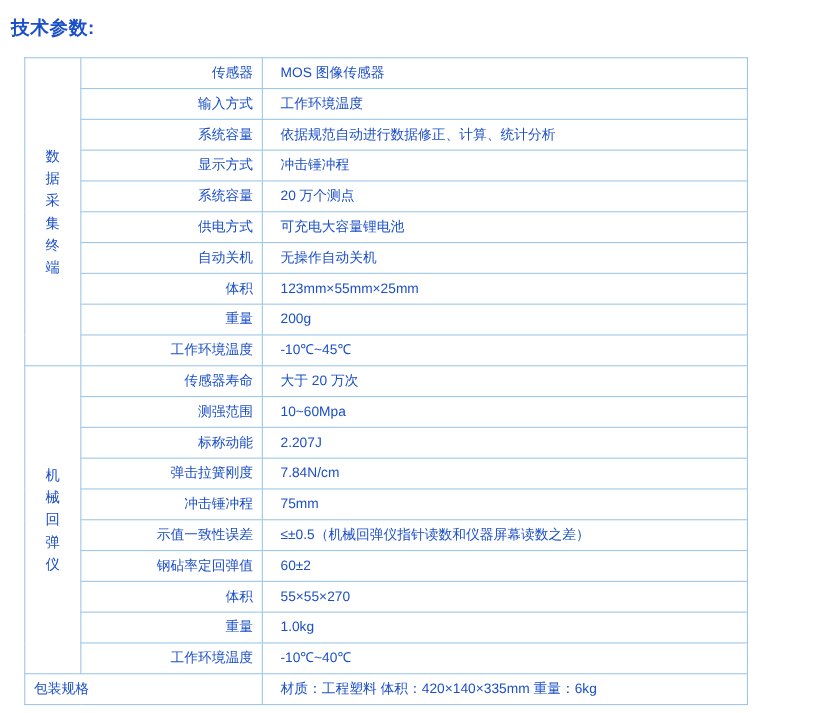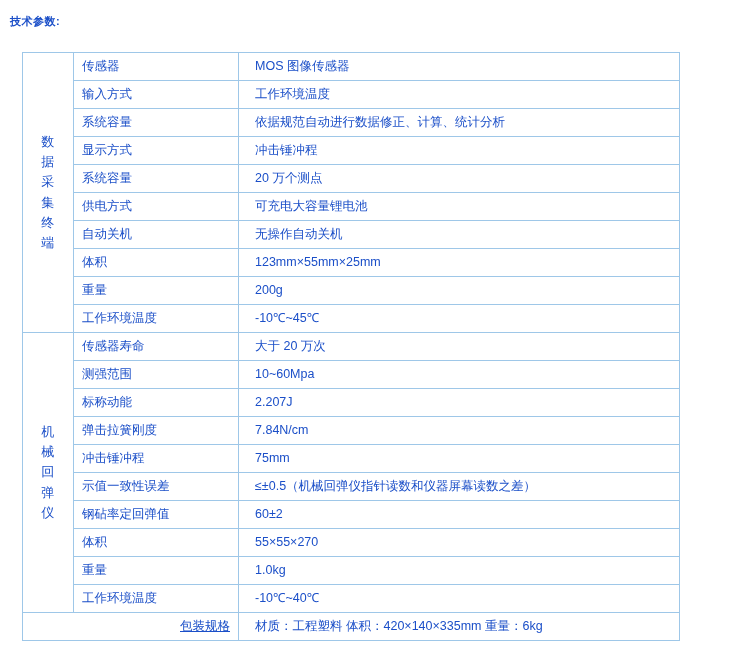--- a/index.html
+++ b/index.html
@@ -16,21 +16,21 @@
   .page {
     position: relative;
     width: 744px;
     height: 648px;
     box-sizing: border-box;
   }
   .page-title {
     position: absolute;
     left: 10px;
     top: 14px;
-    font-size: 11px;
+    font-size: 17px;
     font-weight: bold;
     color: #1b4fc8;
     letter-spacing: 0.5px;
   }
   .spec-table {
     position: absolute;
     left: 22px;
     top: 52px;
     width: 658px;
     border-collapse: collapse;
@@ -51,30 +51,29 @@
     font-size: 13px;
     letter-spacing: 0.5px;
     line-height: 1.55;
     padding: 0 4px;
   }
   td.group-cell span {
     display: block;
   }
   td.label-cell {
     width: 148px;
-    text-align: left;
+    text-align: right;
     white-space: nowrap;
   }
   td.value-cell {
     text-align: left;
     padding-left: 16px;
   }
   td.pack-label {
-    text-align: right;
-    text-decoration: underline;
+    text-align: left;
   }
 </style>
 </head>
 <body>
 
 <div class="page">
 
   <div class="page-title">技术参数:</div>
 
   <table class="spec-table">

